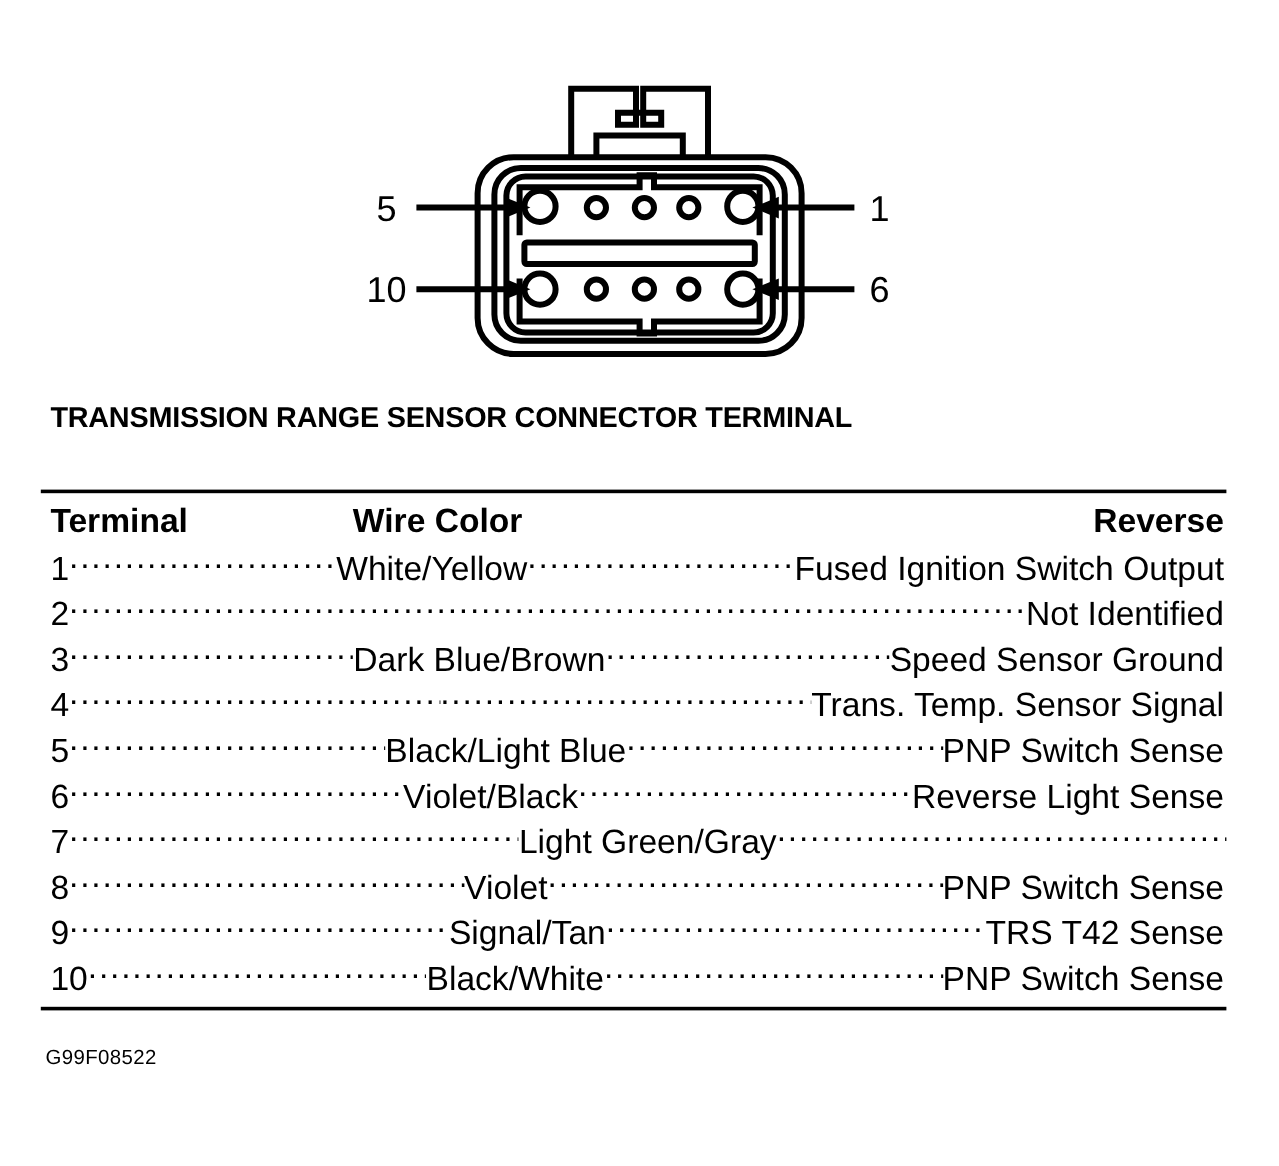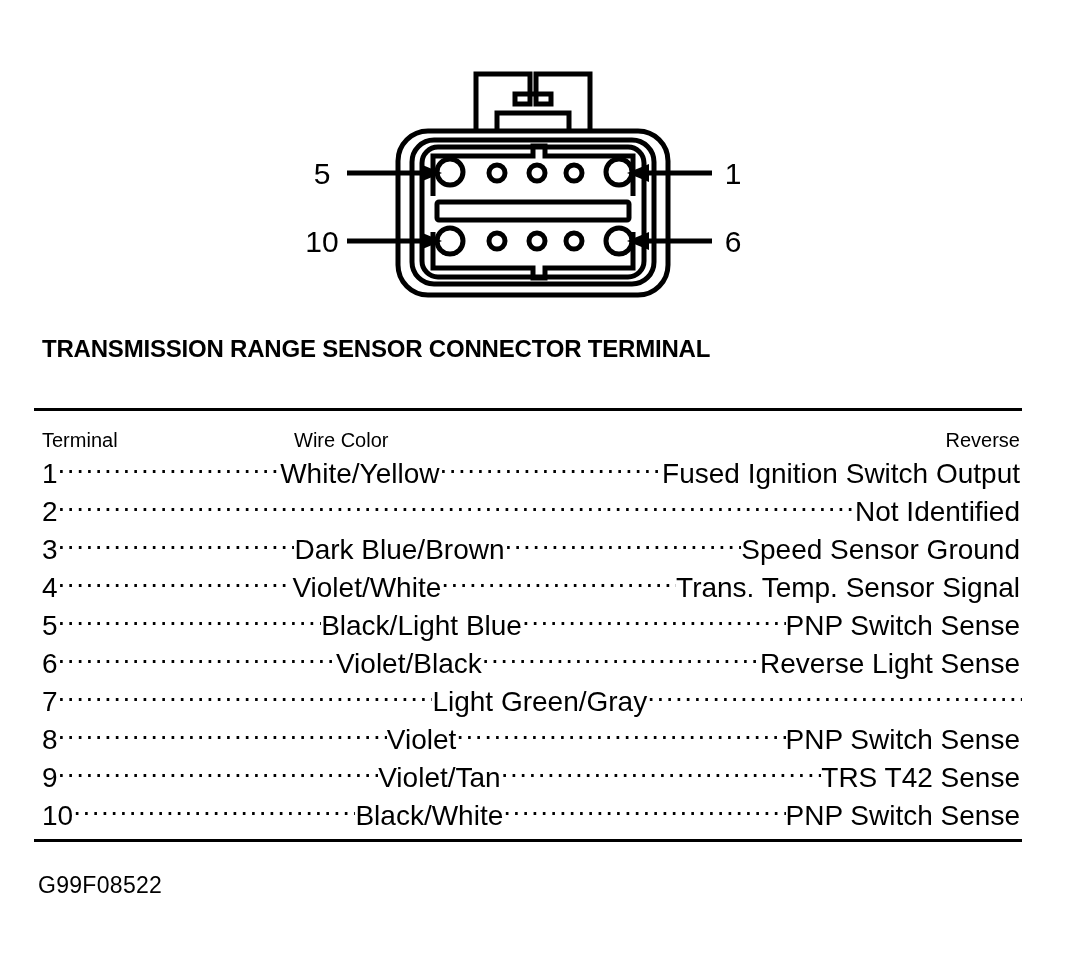--- a/index.html
+++ b/index.html
@@ -58,23 +58,23 @@
   }
   .rule.bottom { margin-top: 4px; }
 
   #table-header {
     position: relative;
     height: 42px;
     margin-top: 2px;
   }
   .col-head {
     position: absolute;
-    font-size: 20px;
-    font-weight: normal;
-    top: 16px;
+    font-size: 28px;
+    font-weight: bold;
+    top: 5px;
     white-space: nowrap;
   }
   .col-head.terminal { left: 8px; }
   .col-head.wire     { left: 260px; }
   .col-head.function { right: 2px; }
 
   #table-body { }
 
   .row {
     display: flex;
@@ -110,21 +110,21 @@
   }
   
   .row .leader.g1 { flex-grow: 1; }
   .row .leader.g2 { flex-grow: 1; }
 
   
   #figure-code {
     position: absolute;
     left: 38px;
     top: 872px;
-    font-size: 23px;
+    font-size: 17px;
     letter-spacing: 0.3px;
   }
 </style>
 </head>
 <body>
 
 <div id="connector-diagram">
   <svg width="1066" height="320" viewBox="0 0 1066 320" xmlns="http://www.w3.org/2000/svg">
     <g fill="none" stroke="#000000" stroke-width="5" stroke-linejoin="miter" stroke-linecap="butt">
 
@@ -224,21 +224,20 @@
       <div class="row">
         <span class="cell-term">3</span>
         <span class="leader g1"></span>
         <span class="cell-wire">Dark Blue/Brown</span>
         <span class="leader g2"></span>
         <span class="cell-func">Speed Sensor Ground</span>
       </div>
       <div class="row">
         <span class="cell-term">4</span>
         <span class="leader g1"></span>
-        <span class="cell-wire">Violet/White</span>
         <span class="leader g2"></span>
         <span class="cell-func">Trans. Temp. Sensor Signal</span>
       </div>
       <div class="row">
         <span class="cell-term">5</span>
         <span class="leader g1"></span>
         <span class="cell-wire">Black/Light Blue</span>
         <span class="leader g2"></span>
         <span class="cell-func">PNP Switch Sense</span>
       </div>
@@ -258,21 +257,21 @@
       <div class="row">
         <span class="cell-term">8</span>
         <span class="leader g1"></span>
         <span class="cell-wire">Violet</span>
         <span class="leader g2"></span>
         <span class="cell-func">PNP Switch Sense</span>
       </div>
       <div class="row">
         <span class="cell-term">9</span>
         <span class="leader g1"></span>
-        <span class="cell-wire">Violet/Tan</span>
+        <span class="cell-wire">Signal/Tan</span>
         <span class="leader g2"></span>
         <span class="cell-func">TRS T42 Sense</span>
       </div>
       <div class="row">
         <span class="cell-term">10</span>
         <span class="leader g1"></span>
         <span class="cell-wire">Black/White</span>
         <span class="leader g2"></span>
         <span class="cell-func">PNP Switch Sense</span>
       </div>

